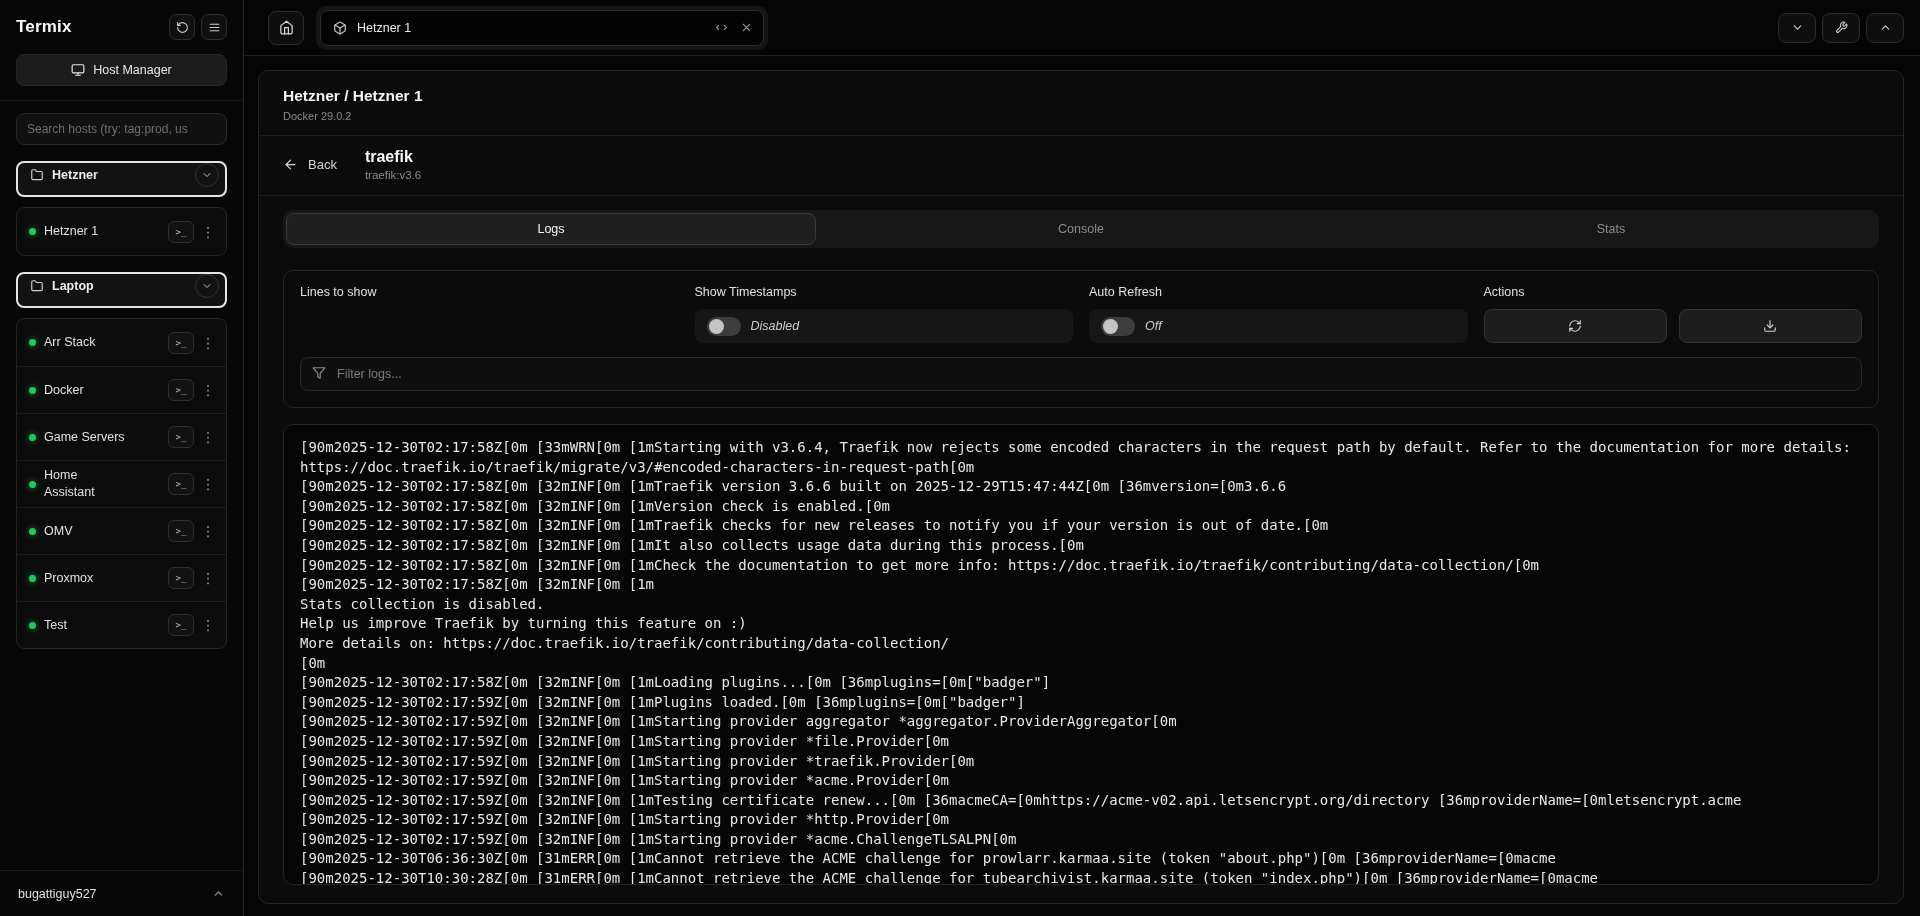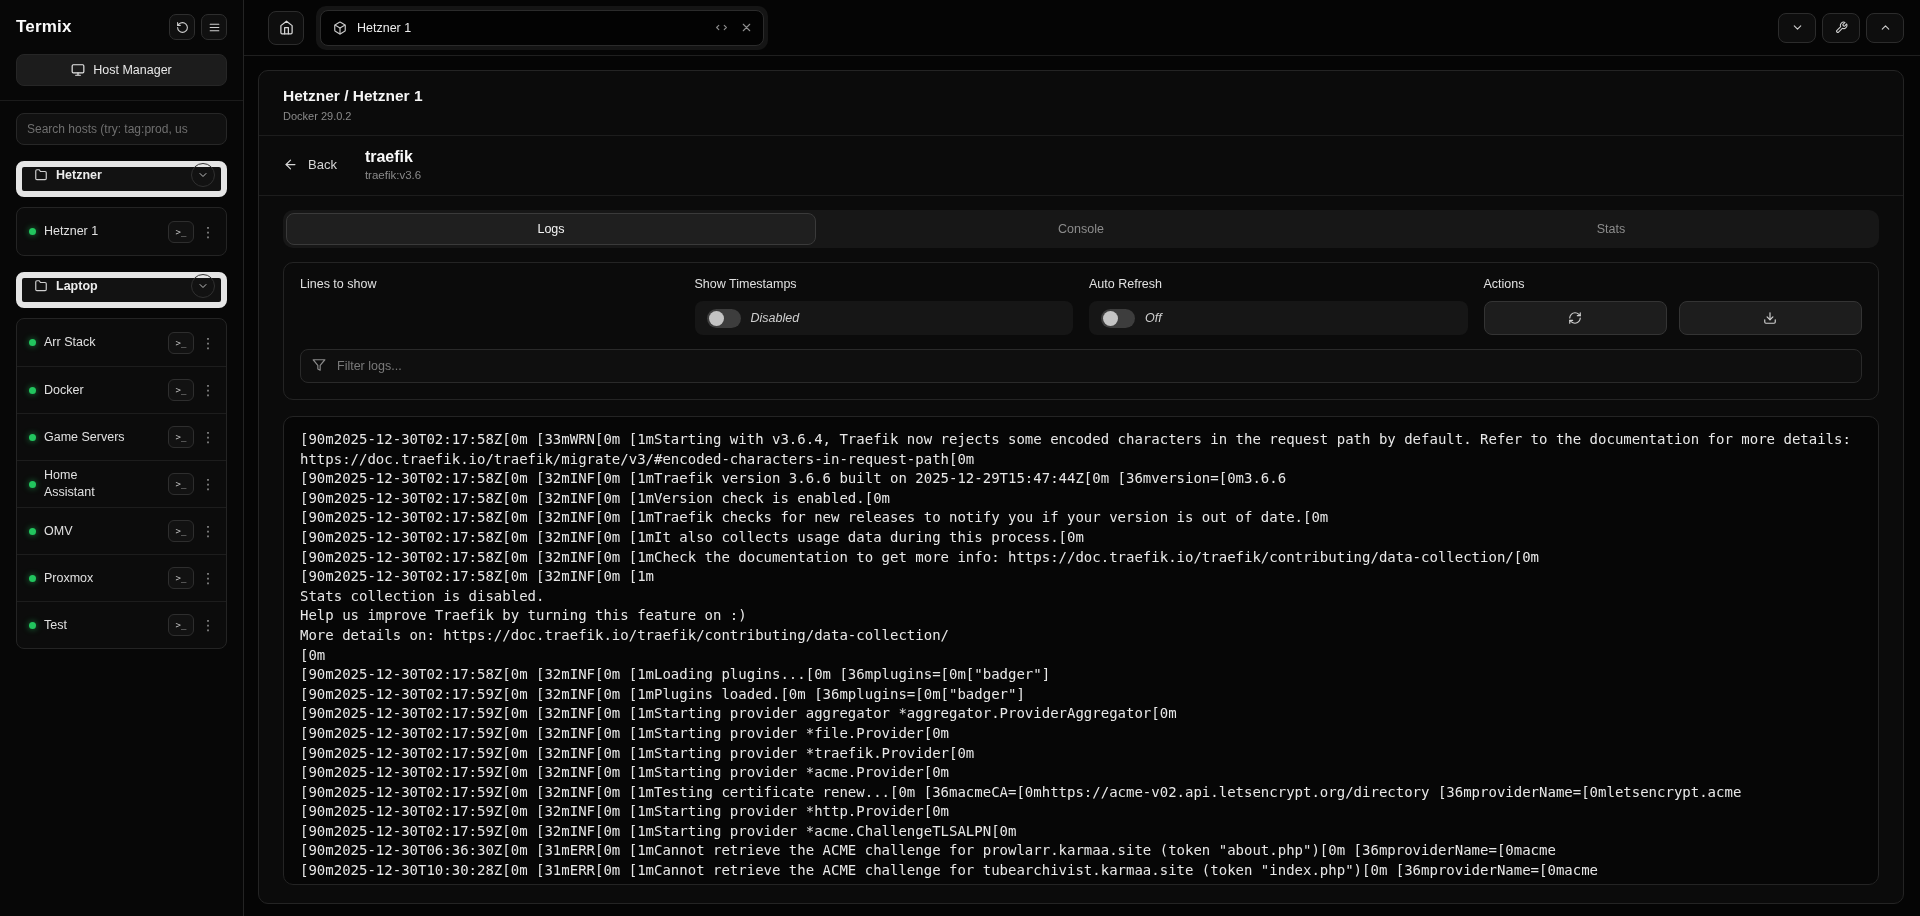--- a/index.html
+++ b/index.html
@@ -11,21 +11,21 @@
   
   .sidebar { width:244px; min-width:244px; height:100%; background:#070707; border-right:1px solid #242424; display:flex; flex-direction:column; padding:14px 16px 0; }
   .sb-header { display:flex; align-items:center; justify-content:space-between; }
   .sb-title { font-size:17px; font-weight:700; color:#fafafa; letter-spacing:.2px; }
   .sb-hbtns { display:flex; gap:6px; }
   .icon-btn { width:26px; height:26px; border:1px solid #2e2e2e; border-radius:7px; background:#101010; color:#cfcfcf; display:flex; align-items:center; justify-content:center; }
   .hm-btn { margin-top:14px; height:32px; width:100%; background:#1c1c1c; border:1px solid #262626; border-radius:8px; color:#e8e8e8; font-size:12.5px; display:flex; align-items:center; justify-content:center; gap:8px; }
   .sb-div { margin:14px -16px 0; border-top:1px solid #1b1b1b; }
   .search { margin-top:12px; height:32px; width:100%; background:#111; border:1px solid #272727; border-radius:8px; color:#e5e5e5; font-size:12px; padding:0 10px; outline:none; }
   .search::placeholder { color:#6f6f6f; }
-  .group-hdr { margin-top:16px; height:36px; width:100%; border:6px solid #e5e5e5; border-radius:8px; background:#121212; display:flex; align-items:center; padding:0 6px 8px 12px; gap:8px; color:#cfcfcf; }
+  .group-hdr { margin-top:16px; height:36px; width:100%; border:2px solid #e5e5e5; border-radius:8px; background:#121212; display:flex; align-items:center; padding:0 6px 8px 12px; gap:8px; color:#cfcfcf; }
   .group-label { font-size:12.5px; font-weight:700; color:#ececec; flex:1; text-align:left; }
   .chev-btn { width:24px; height:24px; border:1px solid #303030; border-radius:50%; background:transparent; color:#bdbdbd; display:flex; align-items:center; justify-content:center; flex:none; }
   .hosts-card { margin-top:10px; border:1px solid #242424; border-radius:8px; background:#0c0c0c; overflow:hidden; }
   .host-row { display:flex; align-items:center; gap:8px; padding:6px 8px 6px 12px; min-height:47px; cursor:pointer; }
   .host-row + .host-row { border-top:1px solid #1d1d1d; }
   .dot { width:7px; height:7px; border-radius:50%; background:var(--status-green,#22c55e); box-shadow:0 0 6px rgba(34,197,94,.65); flex:none; }
   .host-name { font-size:12.5px; color:#e0e0e0; max-width:86px; line-height:1.35; }
   .host-actions { margin-left:auto; display:flex; align-items:center; gap:4px; }
   .term-btn { width:26px; height:22px; border:1px solid #2e2e2e; border-radius:6px; background:#121212; color:#bdbdbd; font-family:"DejaVu Sans Mono", monospace; font-size:9px; display:flex; align-items:center; justify-content:center; }
   .kebab-btn { width:20px; height:22px; background:none; border:none; color:#9a9a9a; font-size:14px; line-height:1; }
@@ -52,21 +52,21 @@
   .panel-sub { margin-top:5px; font-size:11px; color:#8a8a8a; }
   .c-hdr { padding:12px 24px 14px; display:flex; align-items:center; gap:28px; border-bottom:1px solid #1d1d1d; }
   .back-btn { display:flex; align-items:center; gap:10px; color:#d6d6d6; font-size:13px; background:none; border:none; }
   .c-name { font-size:16px; font-weight:700; color:#fafafa; }
   .c-image { margin-top:3px; font-size:11.5px; color:#8a8a8a; }
 
   .seg { margin:14px 24px 0; background:#171717; border-radius:10px; padding:3px; display:flex; height:38px; }
   .seg-item { flex:1; display:flex; align-items:center; justify-content:center; font-size:12.5px; color:#8c8c8c; border-radius:8px; border:1px solid transparent; background:none; }
   .seg-item.active { background:#1f1f1f; border-color:#3a3a3a; color:#f5f5f5; }
 
-  .controls-card { margin:14px 24px 0; border:1px solid #242424; border-radius:10px; padding:14px 16px 16px; }
+  .controls-card { margin:22px 24px 0; border:1px solid #242424; border-radius:10px; padding:14px 16px 16px; }
   .ctl-grid { display:grid; grid-template-columns:repeat(4,1fr); gap:16px; }
   .ctl-label { font-size:12.5px; color:#e0e0e0; font-weight:500; }
   .ctl-body { margin-top:10px; }
   .dropdown { display:inline-flex; align-items:center; gap:24px; height:34px; padding:0 12px; background:#1d1d1d; border:1px solid #343434; border-radius:8px; font-size:12.5px; color:#ececec; }
   .toggle-box { height:34px; background:#161616; border-radius:8px; display:flex; align-items:center; gap:10px; padding:0 12px; cursor:pointer;font-style:italic; }
   .switch { width:34px; height:19px; border-radius:10px; background:#3d3d3d; position:relative; flex:none; }
   .switch .knob { position:absolute; top:2px; left:2px; width:15px; height:15px; border-radius:50%; background:#c4c4c4; }
   .toggle-text { font-size:12.5px; color:#cfcfcf; }
   .actions-row { display:flex; gap:12px; }
   .action-btn { flex:1; height:34px; border:1px solid #343434; border-radius:8px; background:#1d1d1d; color:#cfcfcf; display:flex; align-items:center; justify-content:center; }
@@ -224,20 +224,28 @@
         <span class="host-name">Test</span>
         <span class="host-actions">
           <button class="term-btn">
               <span>&gt;_</span>
             </button>
           <button class="kebab-btn"><span>⋮</span></button>
         </span>
       </div>
     </div>
 
+    <div class="sb-footer">
+      <span class="sb-user">bugattiguy527</span>
+      <span style="color:#9a9a9a">
+          <svg width="13" height="13" viewBox="0 0 24 24" fill="none" stroke="currentColor" stroke-width="2" stroke-linecap="round" stroke-linejoin="round">
+            <path d="m18 15-6-6-6 6"></path>
+          </svg>
+        </span>
+    </div>
   </aside>
 
   <div class="main">
 
     <div class="topbar">
       <button class="home-btn">
         <span>
             <svg width="15" height="15" viewBox="0 0 24 24" fill="none" stroke="currentColor" stroke-width="2" stroke-linecap="round" stroke-linejoin="round">
               <path d="m3 9 9-7 9 7v11a2 2 0 0 1-2 2H5a2 2 0 0 1-2-2z"></path>
               <path d="M9 22V12h6v10"></path>

